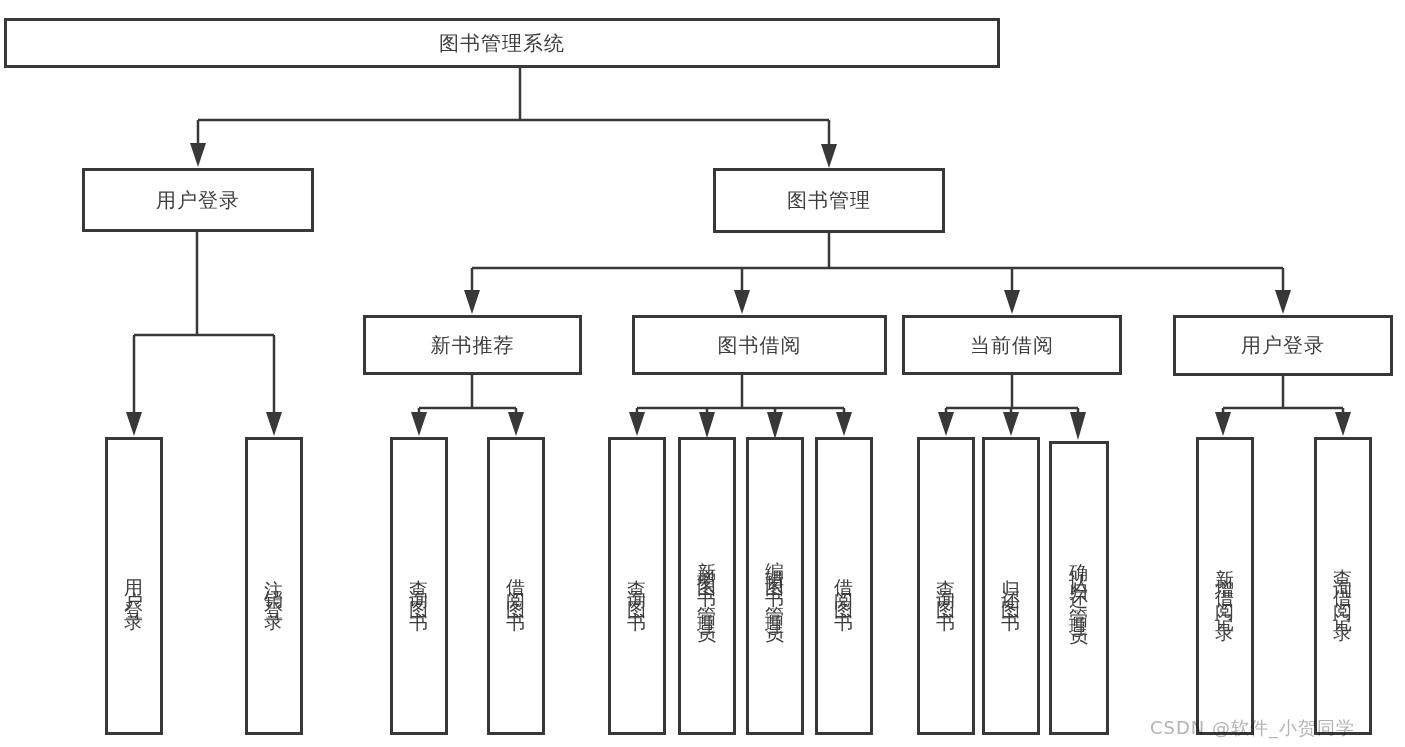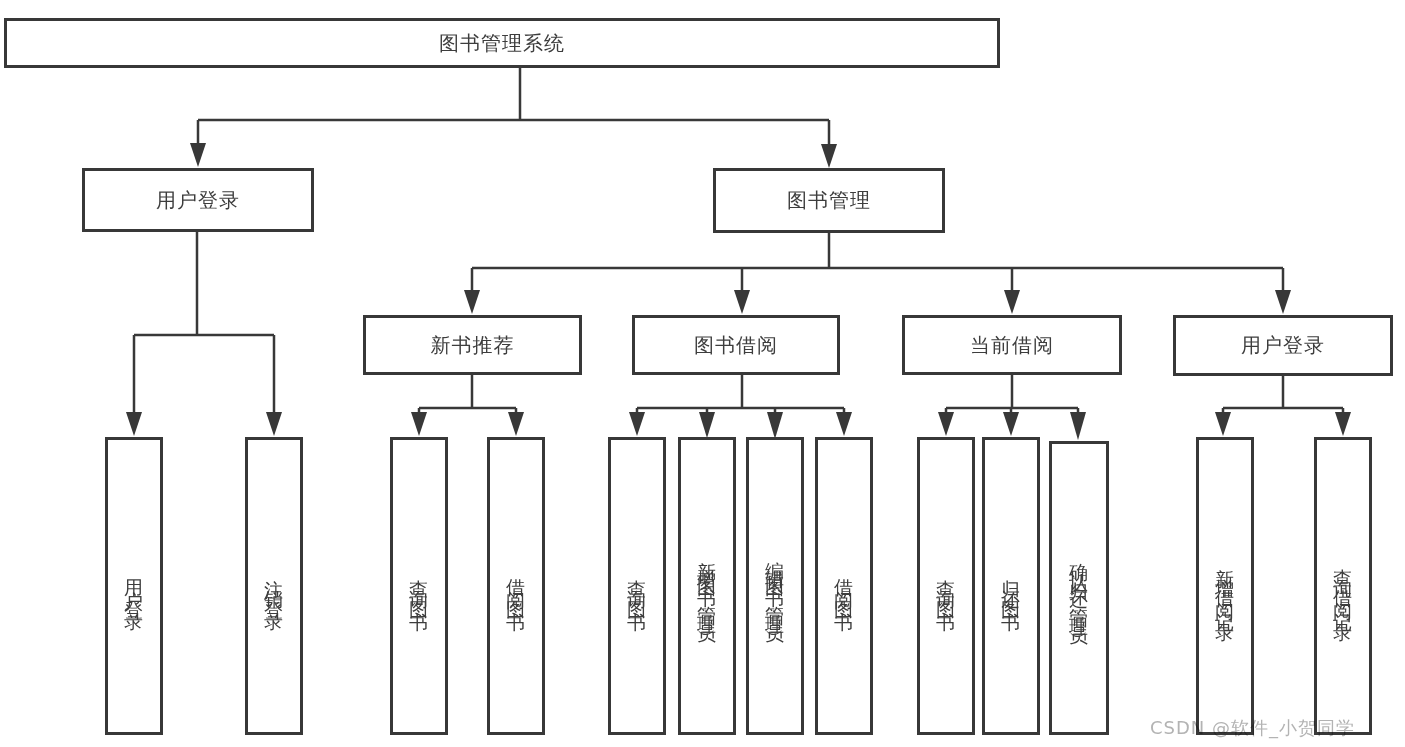--- a/index.html
+++ b/index.html
@@ -93,21 +93,21 @@
   <div class="box hbox" style="left:82px;top:168px;width:232px;height:64px;">
     <span>用户登录</span>
   </div>
   <div class="box hbox" style="left:713px;top:168px;width:232px;height:65px;">
     <span>图书管理</span>
   </div>
 
   <div class="box hbox" style="left:363px;top:315px;width:219px;height:60px;">
     <span>新书推荐</span>
   </div>
-  <div class="box hbox" style="left:632px;top:315px;width:208px;height:60px;">
+  <div class="box hbox" style="left:632px;top:315px;width:255px;height:60px;">
     <span>图书借阅</span>
   </div>
   <div class="box hbox" style="left:902px;top:315px;width:220px;height:60px;text-align:center;">
     <span>当前借阅</span>
   </div>
   <div class="box hbox" style="left:1173px;top:315px;width:220px;height:61px;">
     <span>用户登录</span>
   </div>
 
   <div class="box leaf" style="left:105px;">

